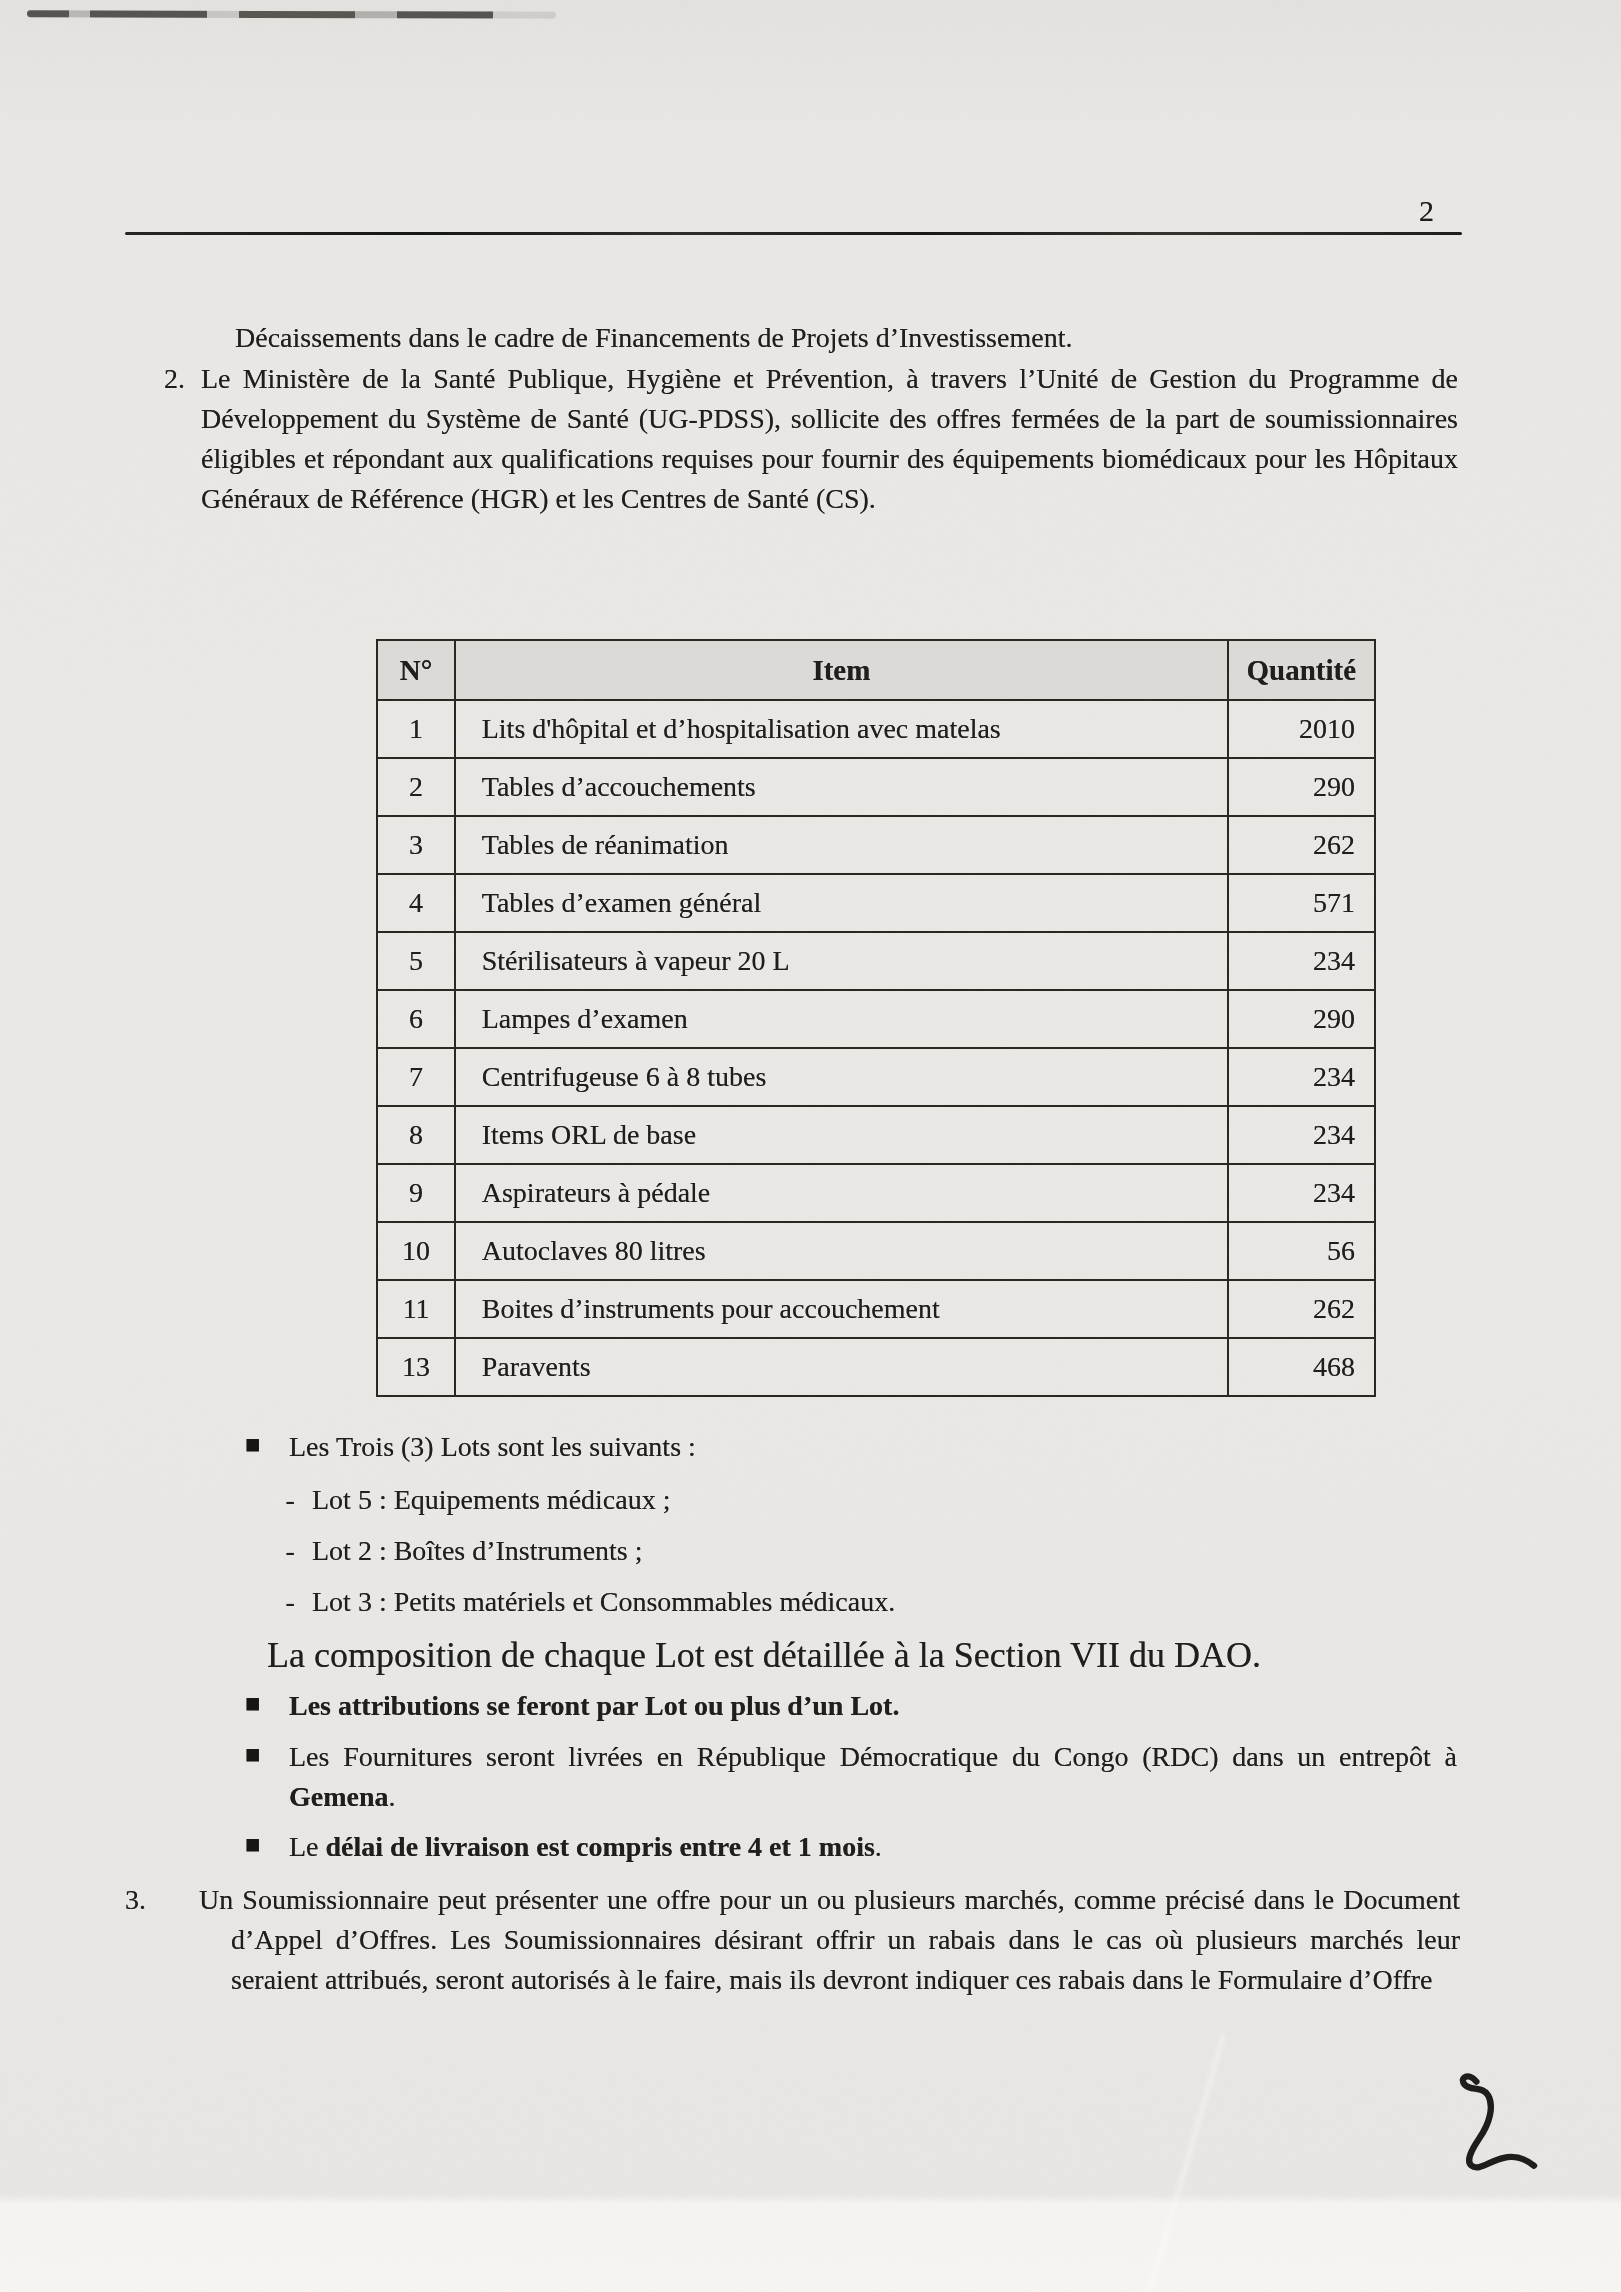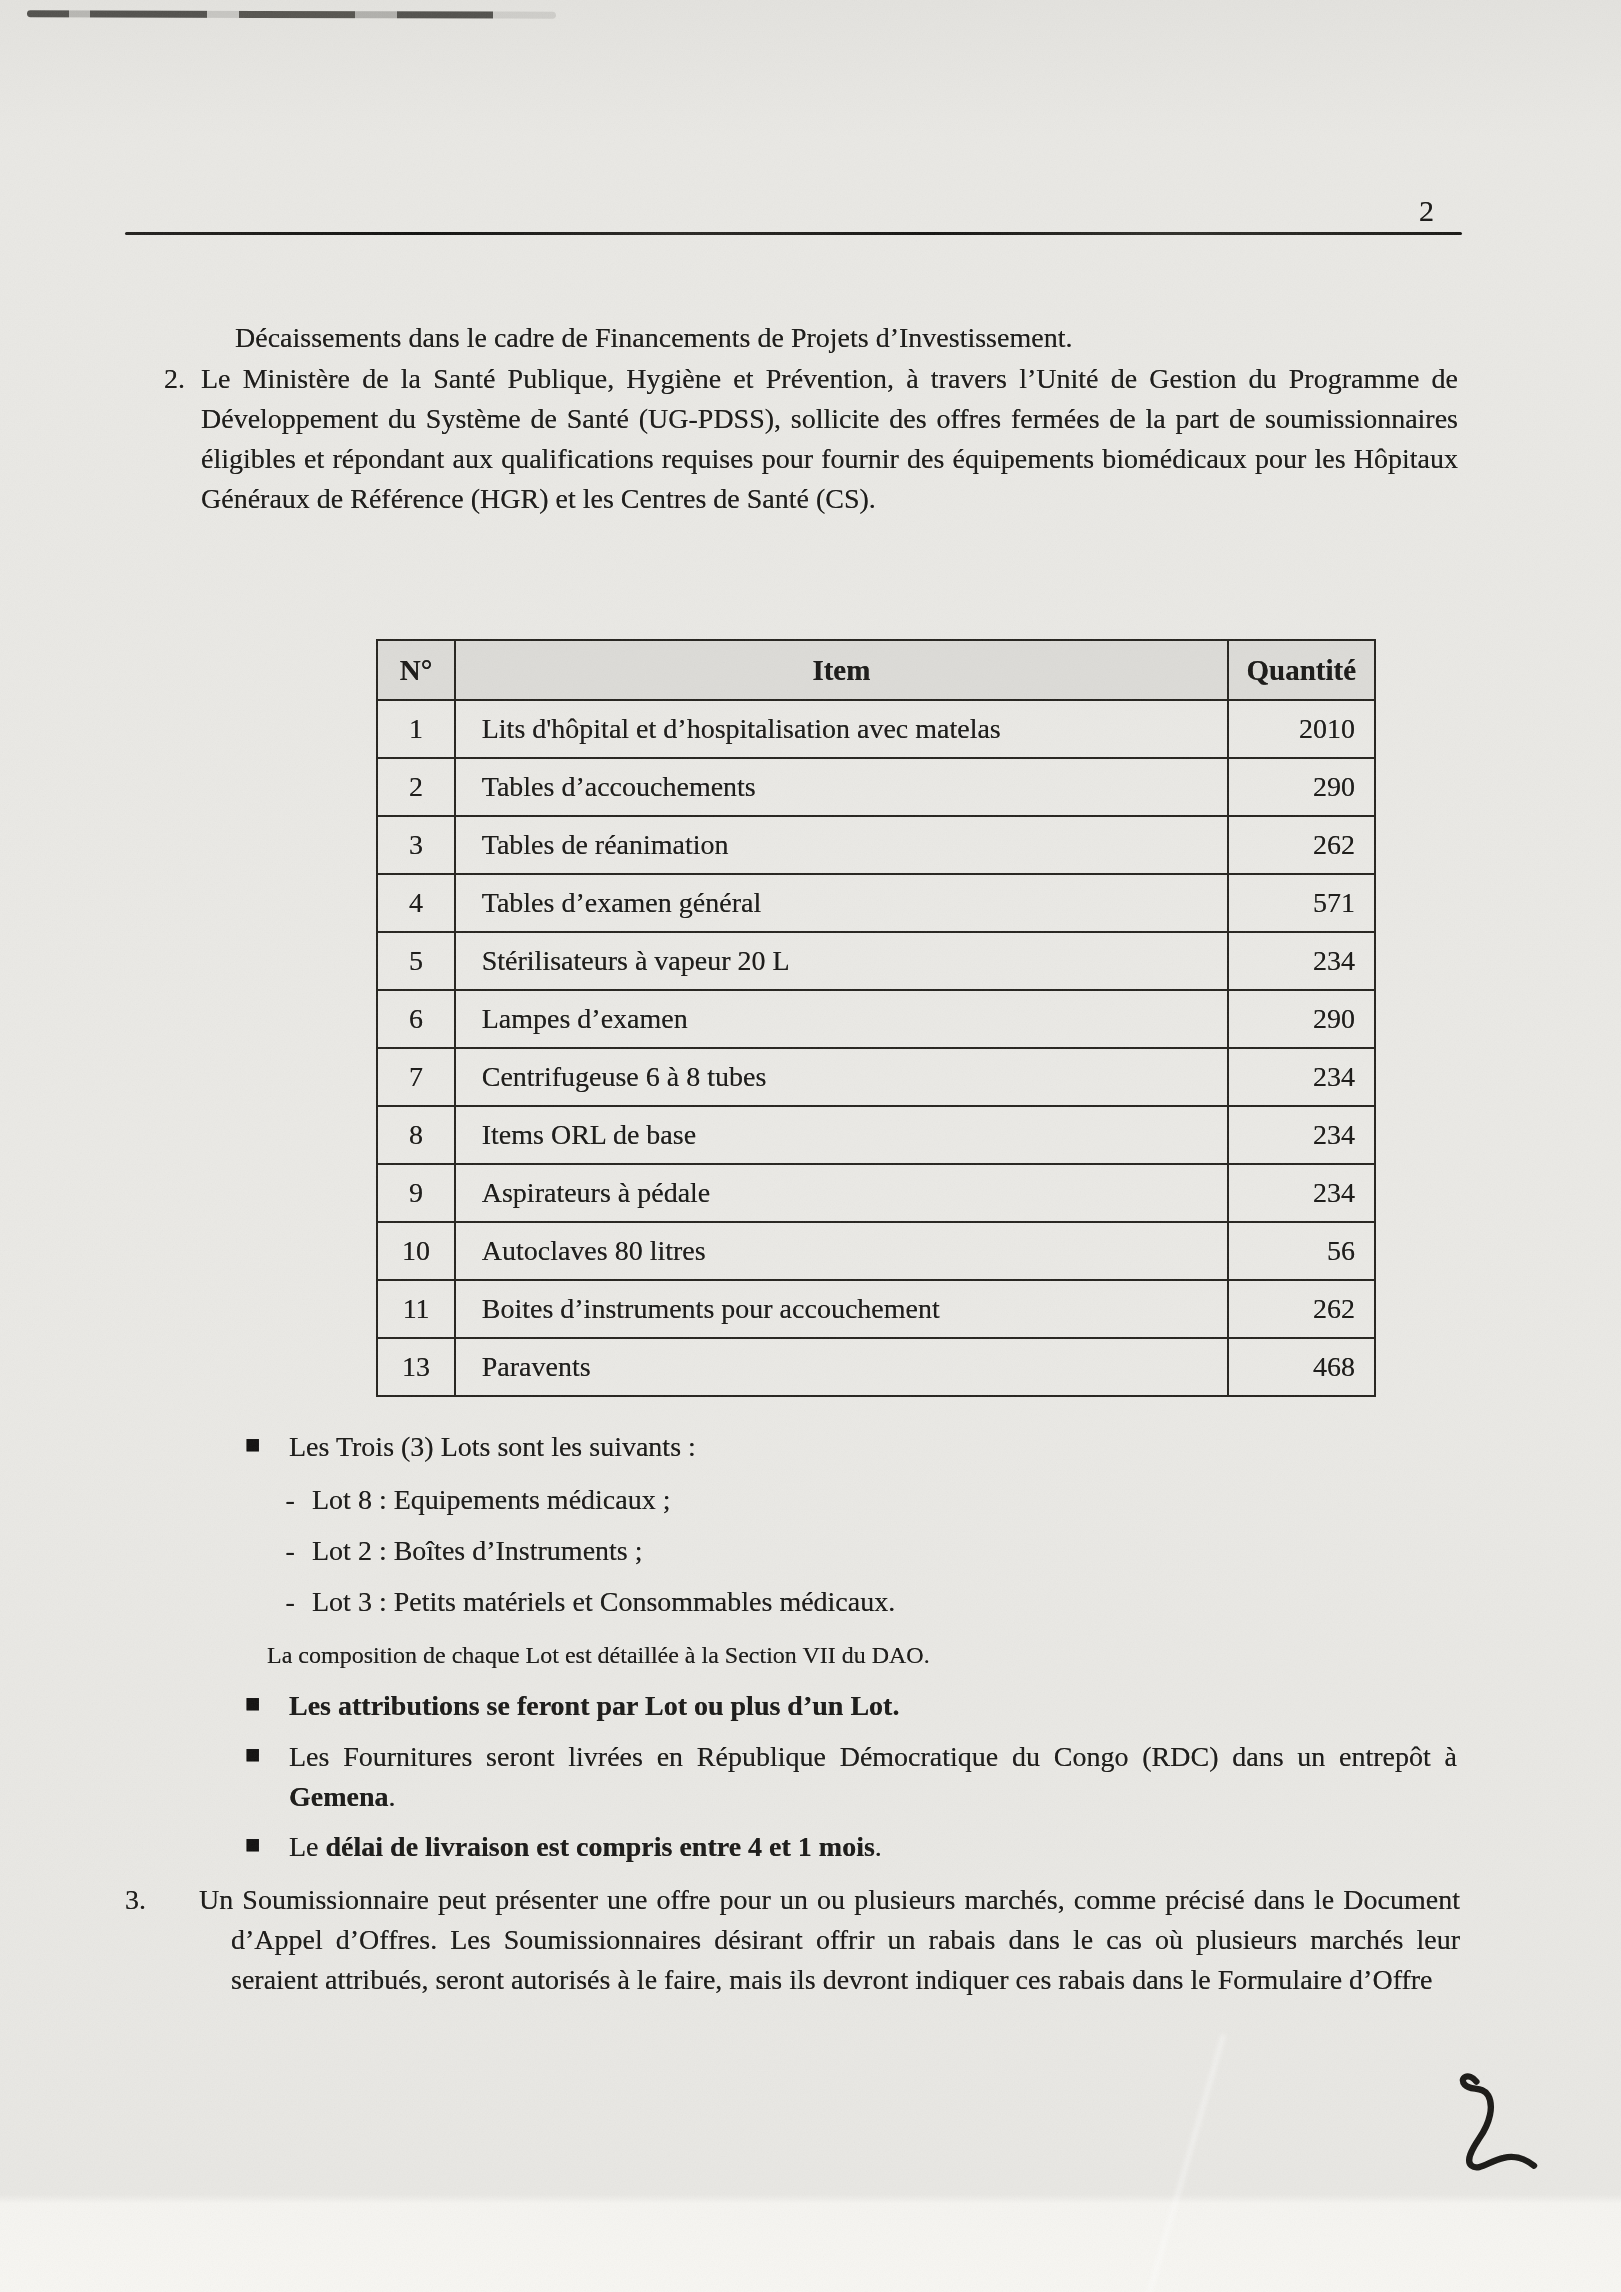--- a/index.html
+++ b/index.html
@@ -68,21 +68,21 @@
   td.cell-qty{text-align:right;padding-right:19px;}
   
   .bullet{font-size:28px;line-height:40px;}
   .bullet .sq{position:absolute;left:-44px;top:-2px;font-size:25.5px;line-height:40px;color:#121110;}
   .b1{left:289px;top:1427px;}
   .lot-line{font-size:28px;line-height:40px;}
   .lot-line .dash{position:absolute;left:-26.5px;}
   .lot1{left:312px;top:1480px;}
   .lot2{left:312px;top:1531px;}
   .lot3{left:312px;top:1582px;}
-  .composition{left:267px;top:1635px;font-size:24px;line-height:40px;text-align:right;}
+  .composition{left:267px;top:1635px;font-size:36px;line-height:40px;text-align:right;}
   .b2{left:289px;top:1686px;font-weight:bold;}
   .b3{left:289px;top:1737px;width:1168px;text-align:justify;}
   .b4{left:289px;top:1827px;}
   
   .handwritten{left:1439px;top:2066px;width:108px;height:127px;}
   .grain{position:absolute;inset:0;width:100%;height:100%;pointer-events:none;opacity:.055;}
 </style>
 </head>
 <body>
 
@@ -178,21 +178,21 @@
     </tbody>
   </table>
 
   <div class="abs bullet b1">
     <span class="sq">■</span>
     <span>Les Trois (3) Lots sont les suivants :</span>
   </div>
 
   <div class="abs lot-line lot1">
     <span class="dash">-</span>
-    <span>Lot 8 : Equipements médicaux ;</span>
+    <span>Lot 5 : Equipements médicaux ;</span>
   </div>
   <div class="abs lot-line lot2">
     <span class="dash">-</span>
     <span>Lot 2 : Boîtes d’Instruments ;</span>
   </div>
   <div class="abs lot-line lot3">
     <span class="dash">-</span>
     <span>Lot 3 : Petits matériels et Consommables médicaux.</span>
   </div>
 

